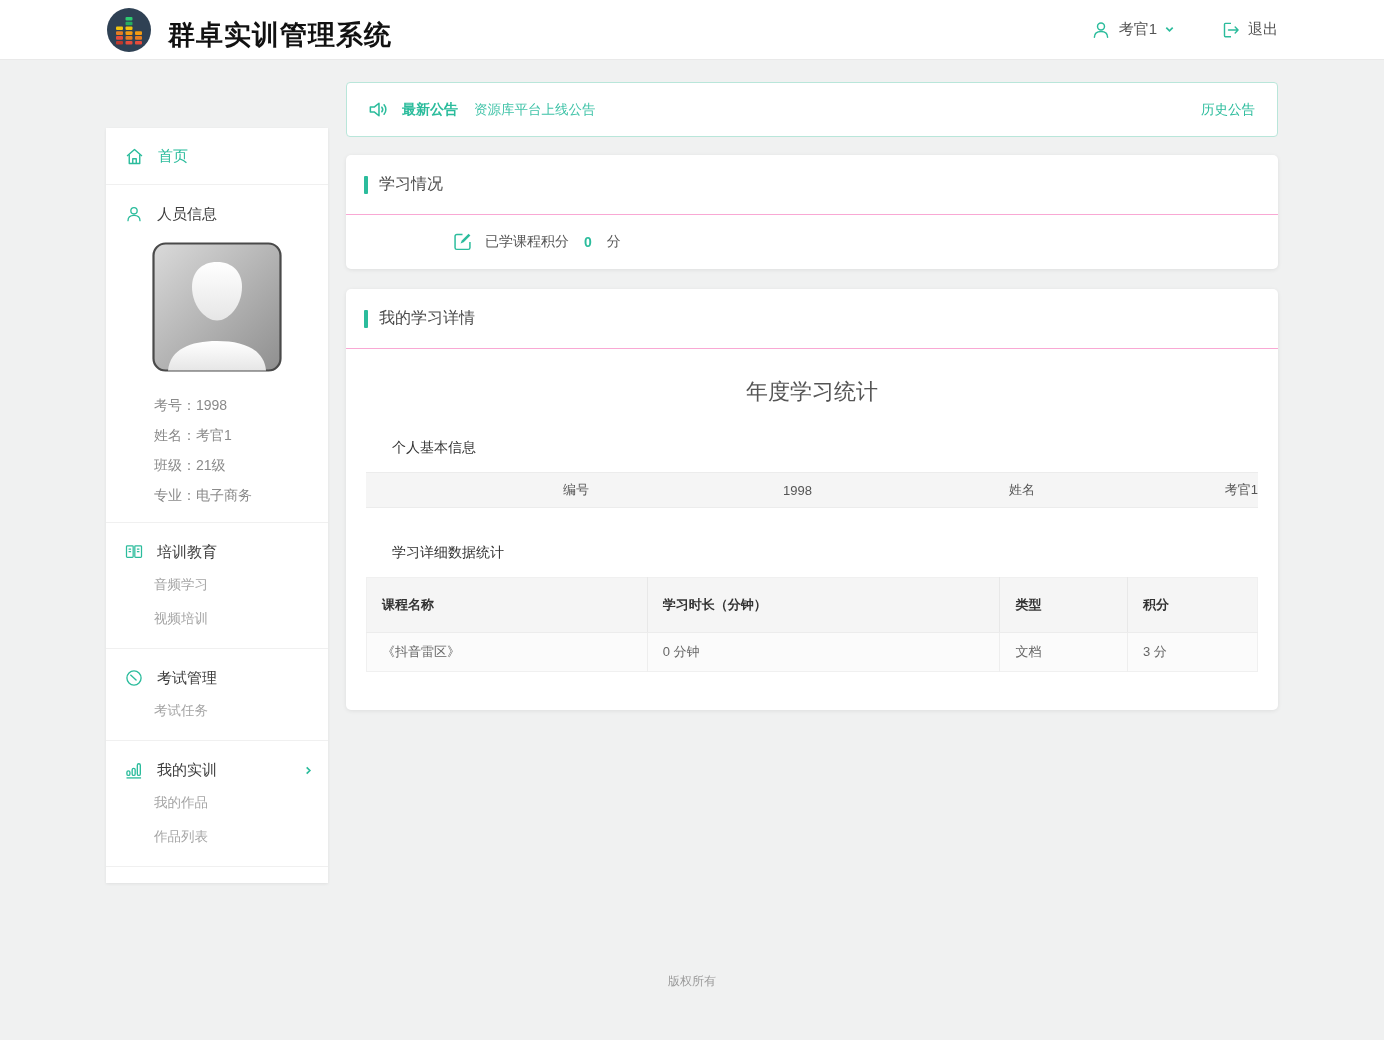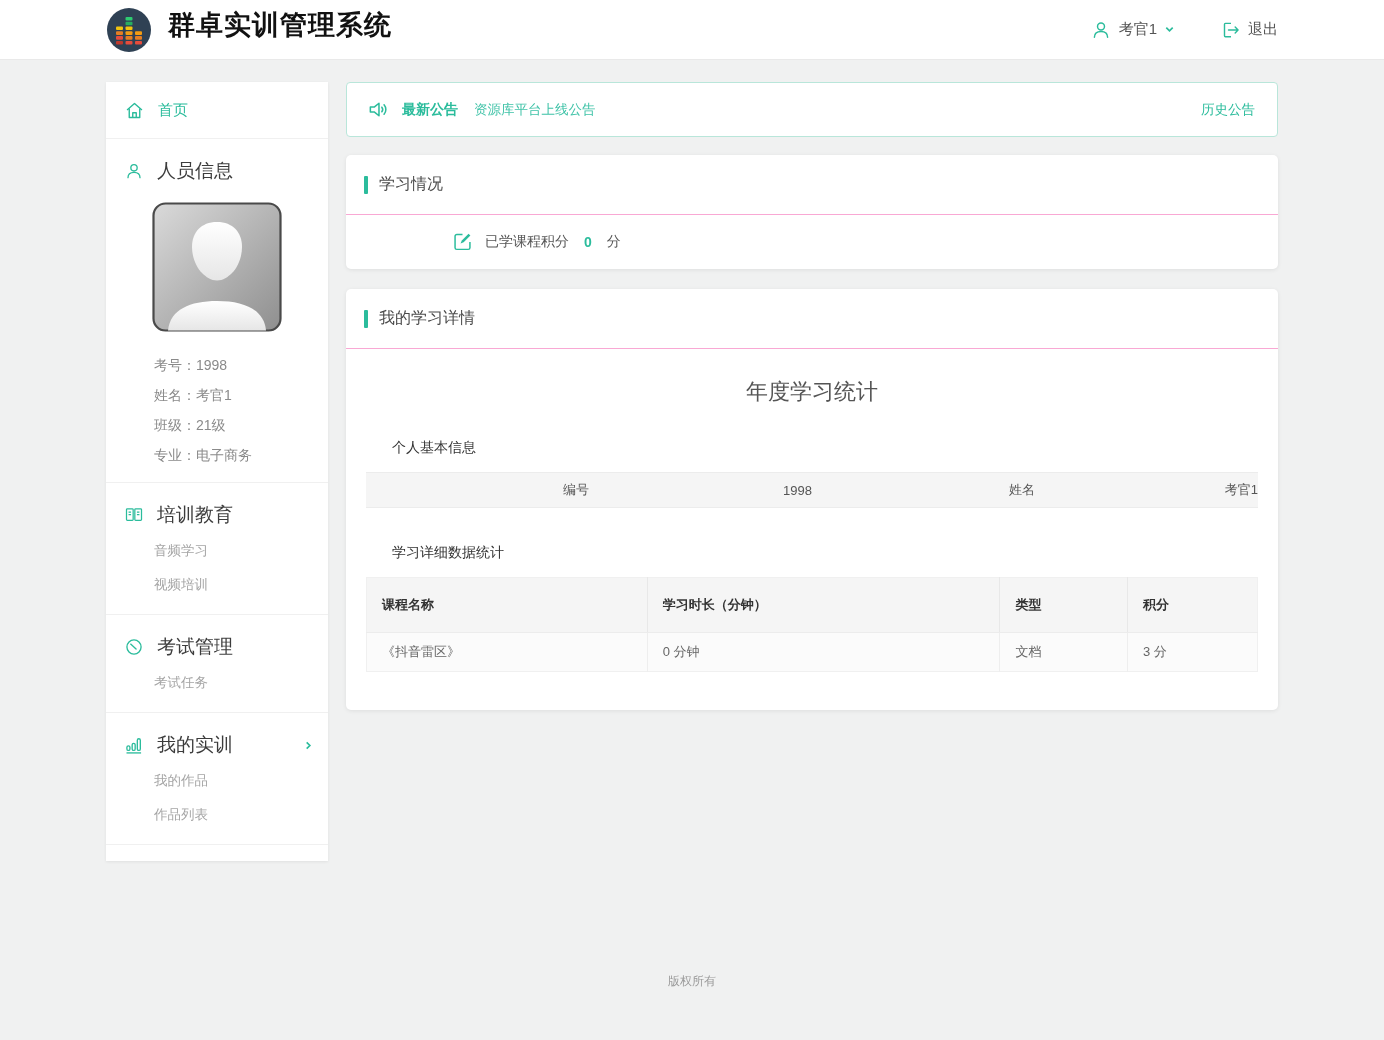--- a/index.html
+++ b/index.html
@@ -6,39 +6,39 @@
   html, body { width: 1384px; height: 1040px; overflow: hidden; }
   body {
     background: #f0f1f1;
     font-family: "Liberation Sans", "DejaVu Sans", sans-serif;
     color: #333;
   }
 
   
   .topbar { height: 60px; background: #fff; border-bottom: 1px solid #e9e9e9; }
   .topbar-inner { width: 1172px; margin: 0 auto; height: 100%; display: flex; align-items: center; }
-  .brand { display: flex; align-items: flex-start; gap: 16px; }
+  .brand { display: flex; align-items: flex-end; gap: 16px; }
   .brand-title {
     font-family: "Liberation Serif", "DejaVu Serif", serif;
     font-weight: bold; font-size: 27px; color: #111; letter-spacing: 1px;
   }
   .topbar-right { margin-left: auto; display: flex; align-items: center; gap: 46px; }
   .user-block, .logout-block { display: flex; align-items: center; gap: 7px; cursor: pointer; }
   .user-name, .logout-label { font-size: 15px; color: #555; }
   .tico { color: #2bbc9c; display: inline-flex; }
 
   
   .page { width: 1172px; margin: 22px auto 0; display: flex; gap: 18px; align-items: flex-start; min-height: 863px; }
 
   
-  .sidebar { width: 222px; background: #fff; border-radius: 0; box-shadow: 0 1px 3px rgba(0,0,0,.07); padding-bottom: 16px; }
+  .sidebar { width: 222px; background: #fff; border-radius: 0; box-shadow: 0 1px 3px rgba(0,0,0,.07); padding-bottom: 16px; margin-top: 46px; }
   .side-home { display: flex; align-items: center; gap: 13px; height: 57px; padding-left: 18px;
                border-bottom: 1px solid #f0f0f0; font-size: 15px; color: #2bbc9c; cursor: pointer; }
   .side-sec { border-bottom: 1px solid #f0f0f0; padding: 13px 0 12px; }
-  .sec-head { display: flex; align-items: center; gap: 13px; padding: 6px 14px 6px 18px; font-size: 19px; color: #3c3c3c; cursor: pointer; }
+  .sec-head { display: flex; align-items: center; gap: 13px; padding: 6px 14px 6px 18px; font-size: 15px; color: #3c3c3c; cursor: pointer; }
   .sec-chev { margin-left: auto; color: #2bbc9c; display: inline-flex; }
   .sec-sub { padding: 8px 0 8px 48px; font-size: 13.5px; color: #a5a5a5; cursor: pointer; }
   .avatar-wrap { margin: 12px 0 14px 46px; }
   .pf-line { padding-left: 48px; font-size: 14px; color: #8a8a8a; line-height: 30px; }
 
   
   .main { flex: 1; }
   .announce { background: #fff; border: 1px solid #b9e6da; border-radius: 4px; height: 55px;
               display: flex; align-items: center; padding: 0 22px 0 20px; }
   .ann-latest { font-size: 14px; font-weight: bold; color: #2bbc9c; margin: 0 16px 0 12px; }

